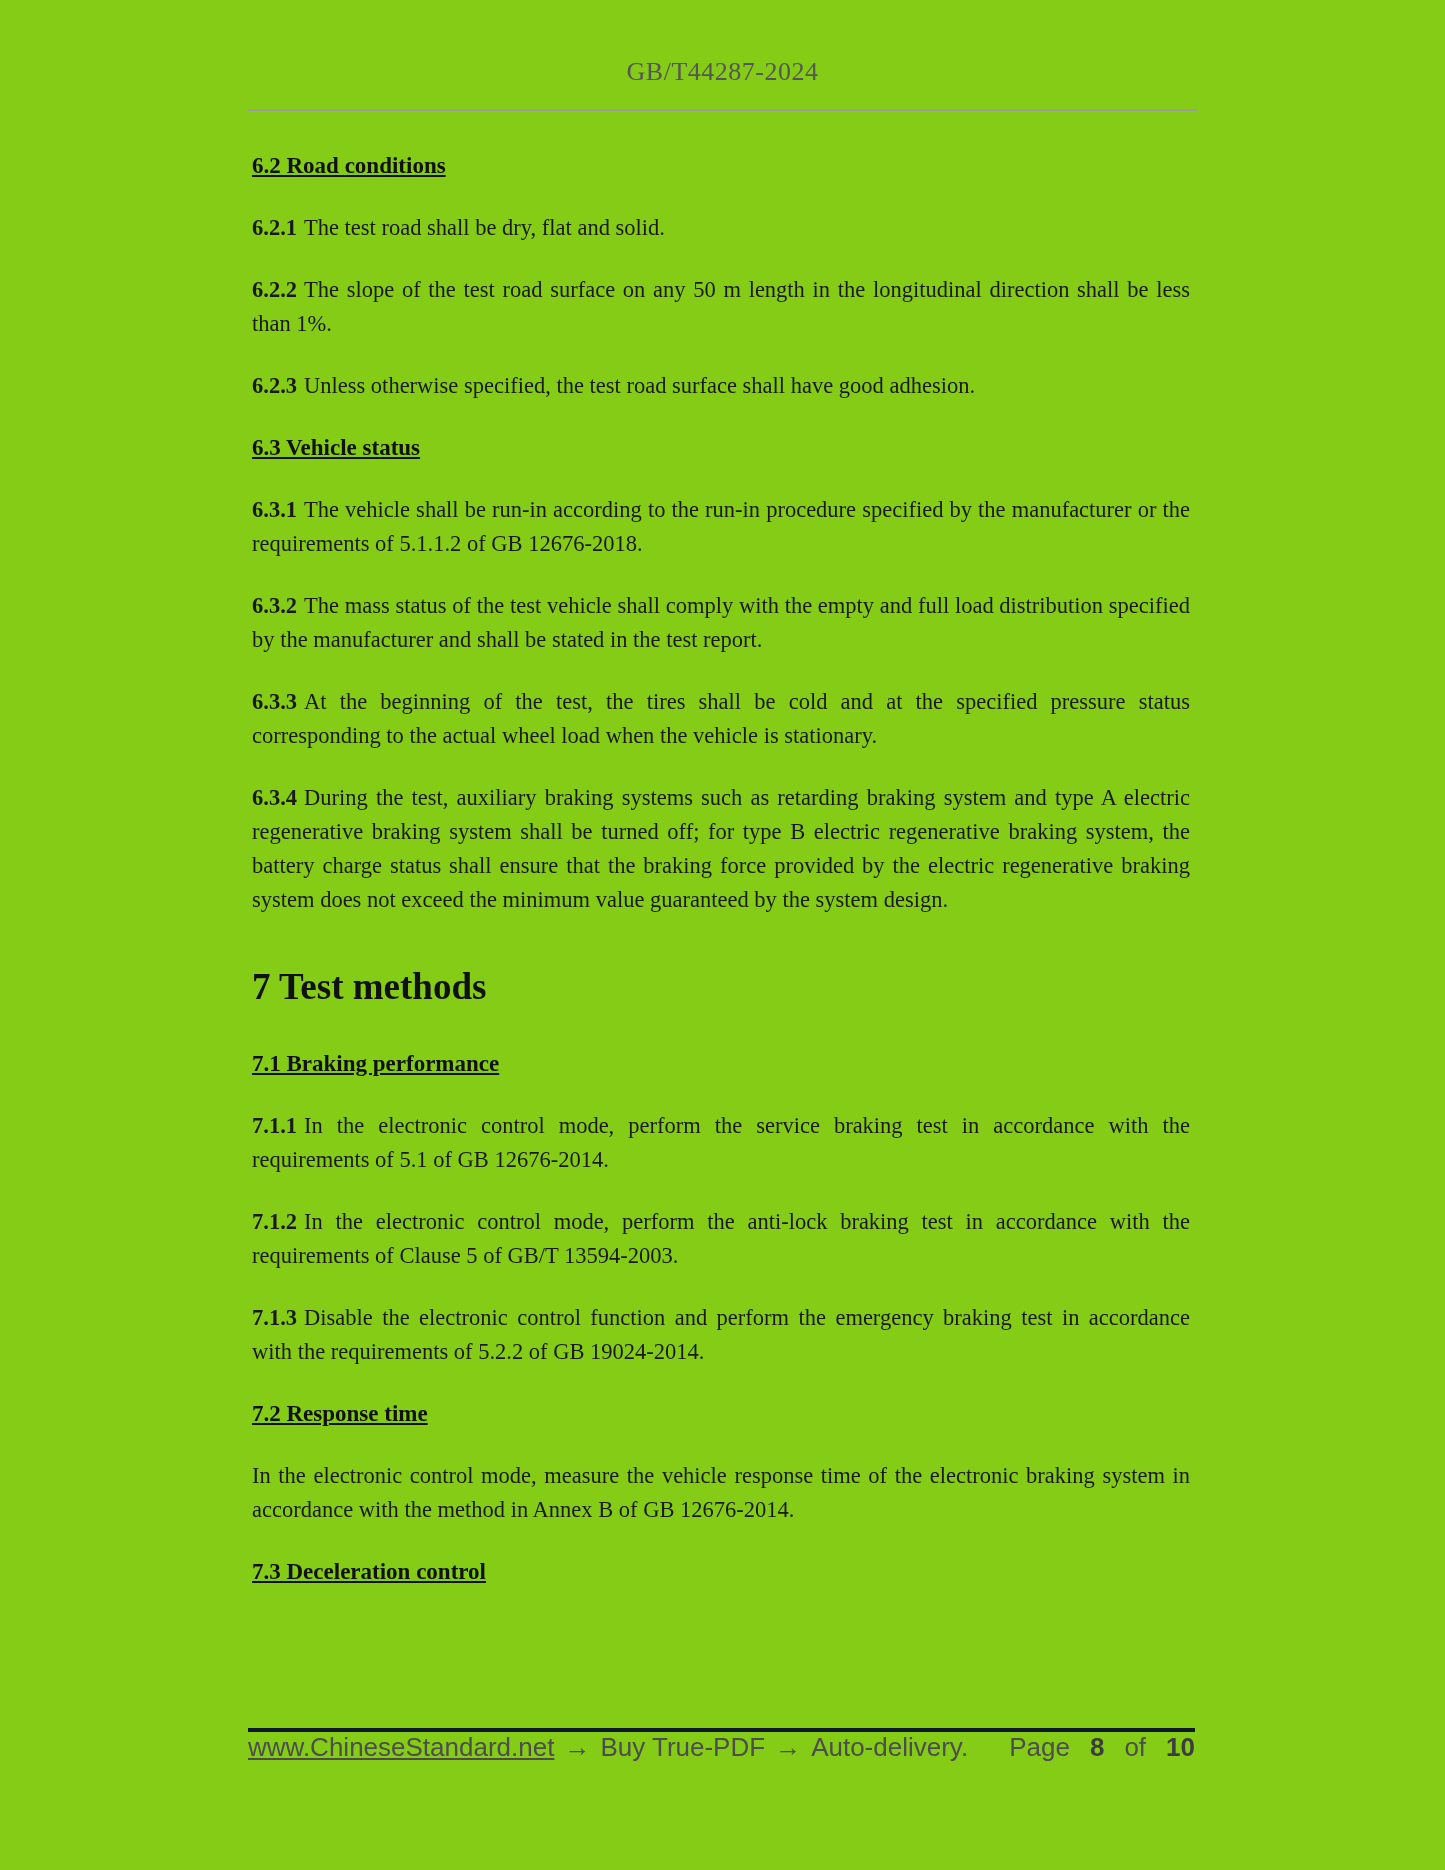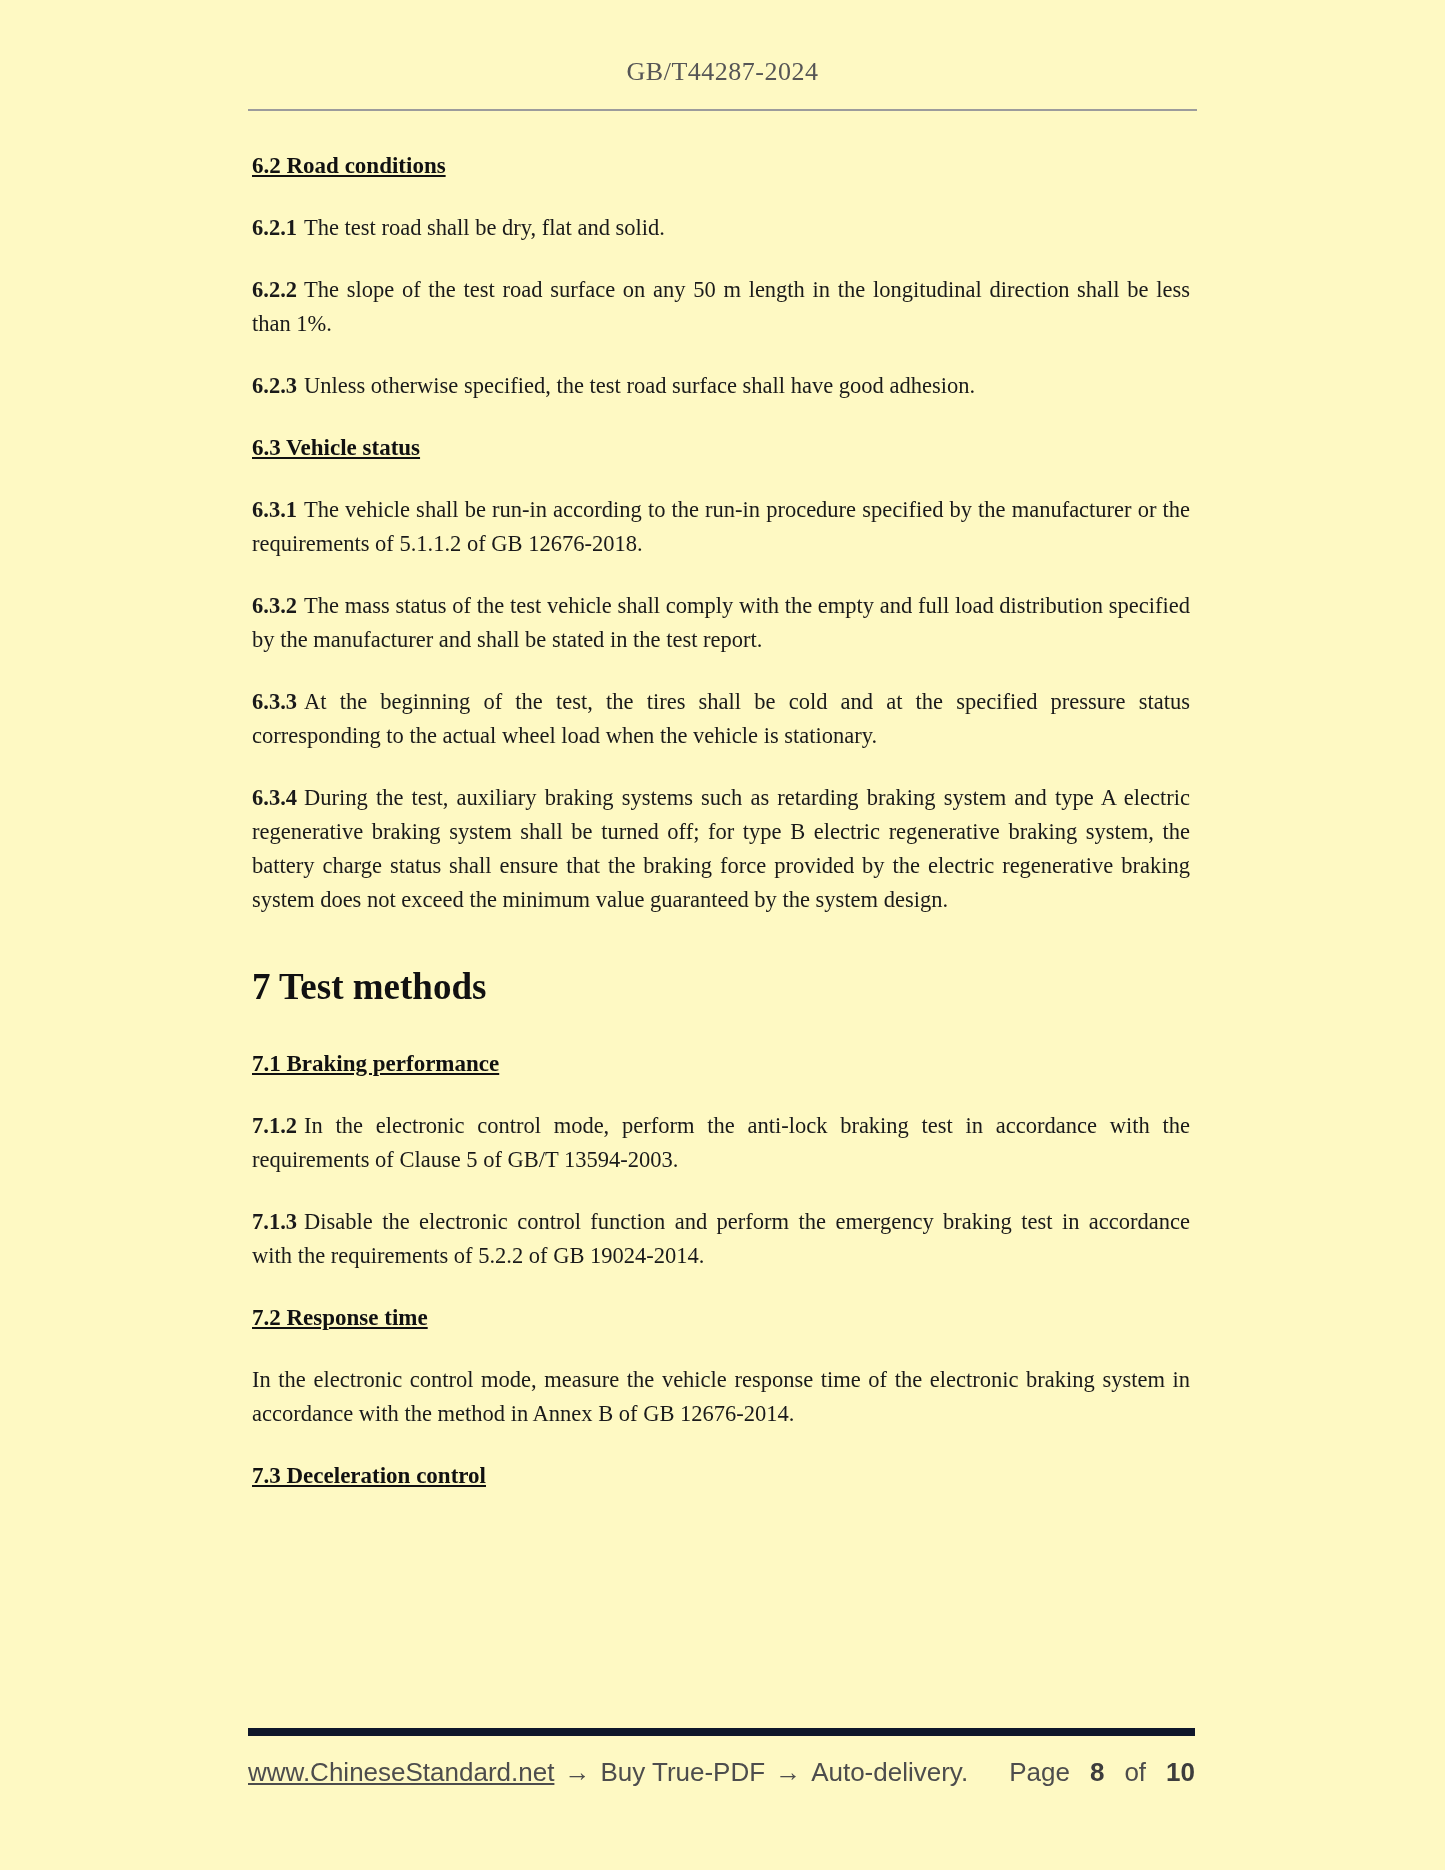--- a/index.html
+++ b/index.html
@@ -1,20 +1,20 @@
 <!DOCTYPE html>
 <html><head>
 <meta charset="utf-8">
 <style>
   html, body { margin: 0; padding: 0; background: #ffffff; }
   .page {
     position: relative;
     width: 1445px;
     height: 1870px;
-    background: #fef9c3;
+    background: #84cc16;
     font-family: "Liberation Serif", serif;
     color: #1a1a1a;
     overflow: hidden;
   }
   .doc-header {
     padding-top: 57px;
     text-align: center;
   }
   .doc-number {
     font-size: 26px;
@@ -54,22 +54,21 @@
   }
   .pnum {
     font-weight: bold;
     padding-right: 7px;
   }
   .footer {
     position: absolute;
     top: 1728px;
     left: 248px;
     right: 250px;
-    border-top: 8px solid #0f172a;
-    padding-top: 21px;
+    border-top: 4px solid #0f172a;
     display: flex;
     justify-content: space-between;
     align-items: flex-start;
     font-family: "Liberation Sans", sans-serif;
     font-size: 26px;
     color: #4d4d4d;
   }
   .footer-left {
     display: flex;
     align-items: baseline;
@@ -119,20 +118,21 @@
     <p class="body"><span class="pnum">6.3.2</span><span>The mass status of the test vehicle shall comply with the empty and full load distribution specified by the manufacturer and shall be stated in the test report.</span></p>
 
     <p class="body"><span class="pnum">6.3.3</span><span>At the beginning of the test, the tires shall be cold and at the specified pressure status corresponding to the actual wheel load when the vehicle is stationary.</span></p>
 
     <p class="body"><span class="pnum">6.3.4</span><span>During the test, auxiliary braking systems such as retarding braking system and type A electric regenerative braking system shall be turned off; for type B electric regenerative braking system, the battery charge status shall ensure that the braking force provided by the electric regenerative braking system does not exceed the minimum value guaranteed by the system design.</span></p>
 
     <h2 class="chapter">7 Test methods</h2>
 
     <h3 class="sub">7.1 Braking performance</h3>
 
+    <p class="body"><span class="pnum">7.1.1</span><span>In the electronic control mode, perform the service braking test in accordance with the requirements of 5.1 of GB 12676-2014.</span></p>
 
     <p class="body"><span class="pnum">7.1.2</span><span>In the electronic control mode, perform the anti-lock braking test in accordance with the requirements of Clause 5 of GB/T 13594-2003.</span></p>
 
     <p class="body"><span class="pnum">7.1.3</span><span>Disable the electronic control function and perform the emergency braking test in accordance with the requirements of 5.2.2 of GB 19024-2014.</span></p>
 
     <h3 class="sub">7.2 Response time</h3>
 
     <p class="body">In the electronic control mode, measure the vehicle response time of the electronic braking system in accordance with the method in Annex B of GB 12676-2014.</p>
 
     <h3 class="sub">7.3 Deceleration control</h3>

